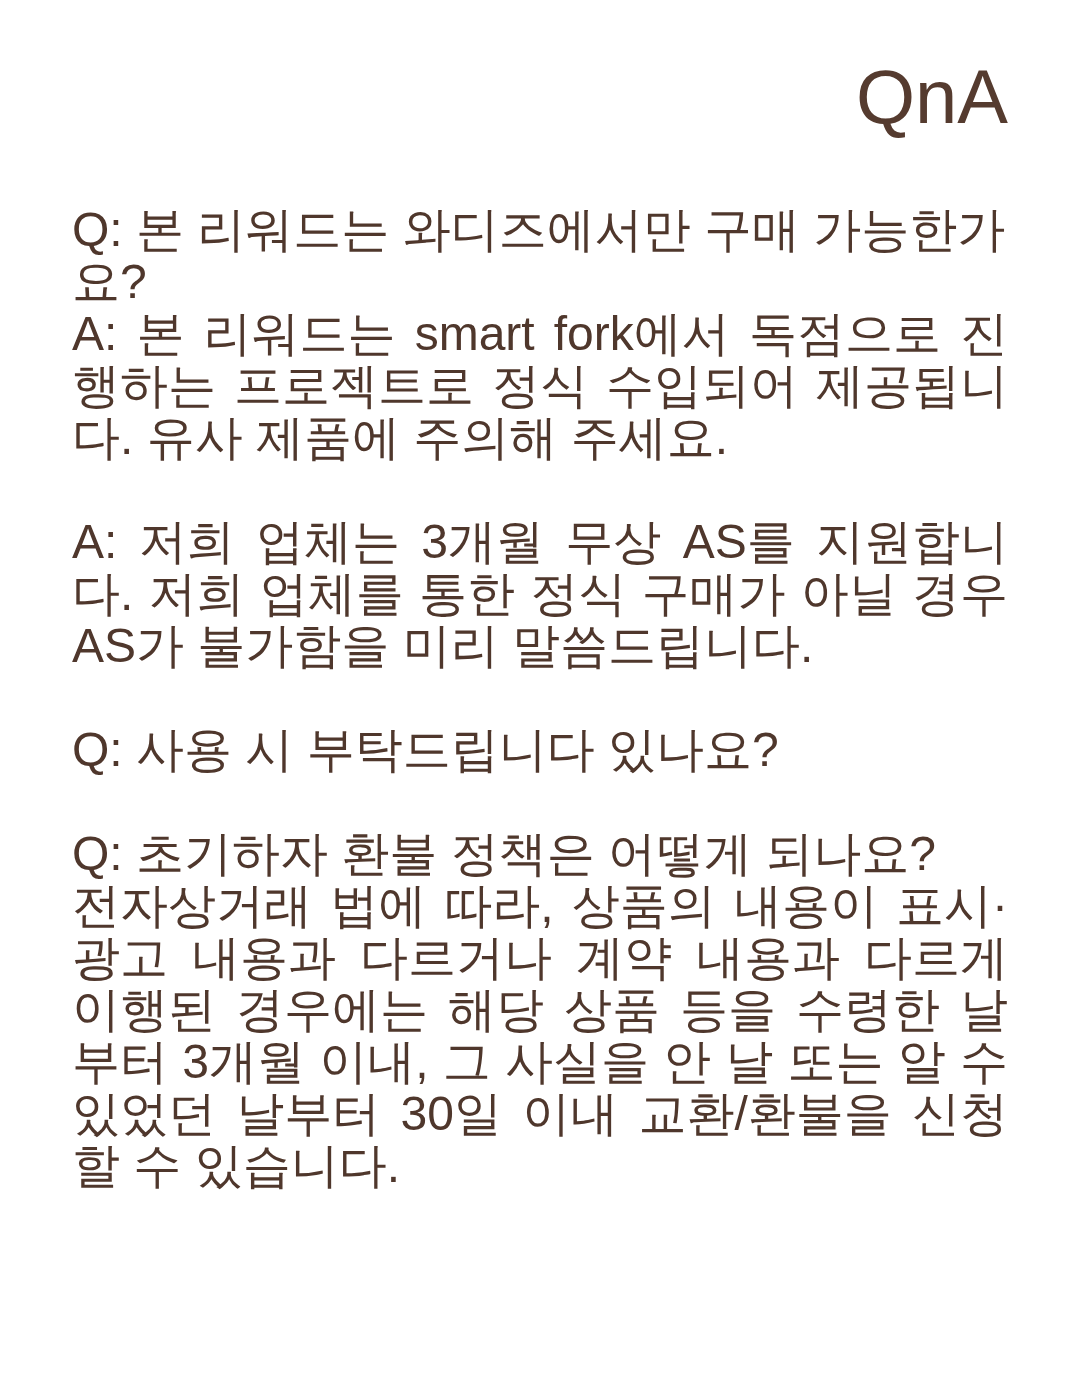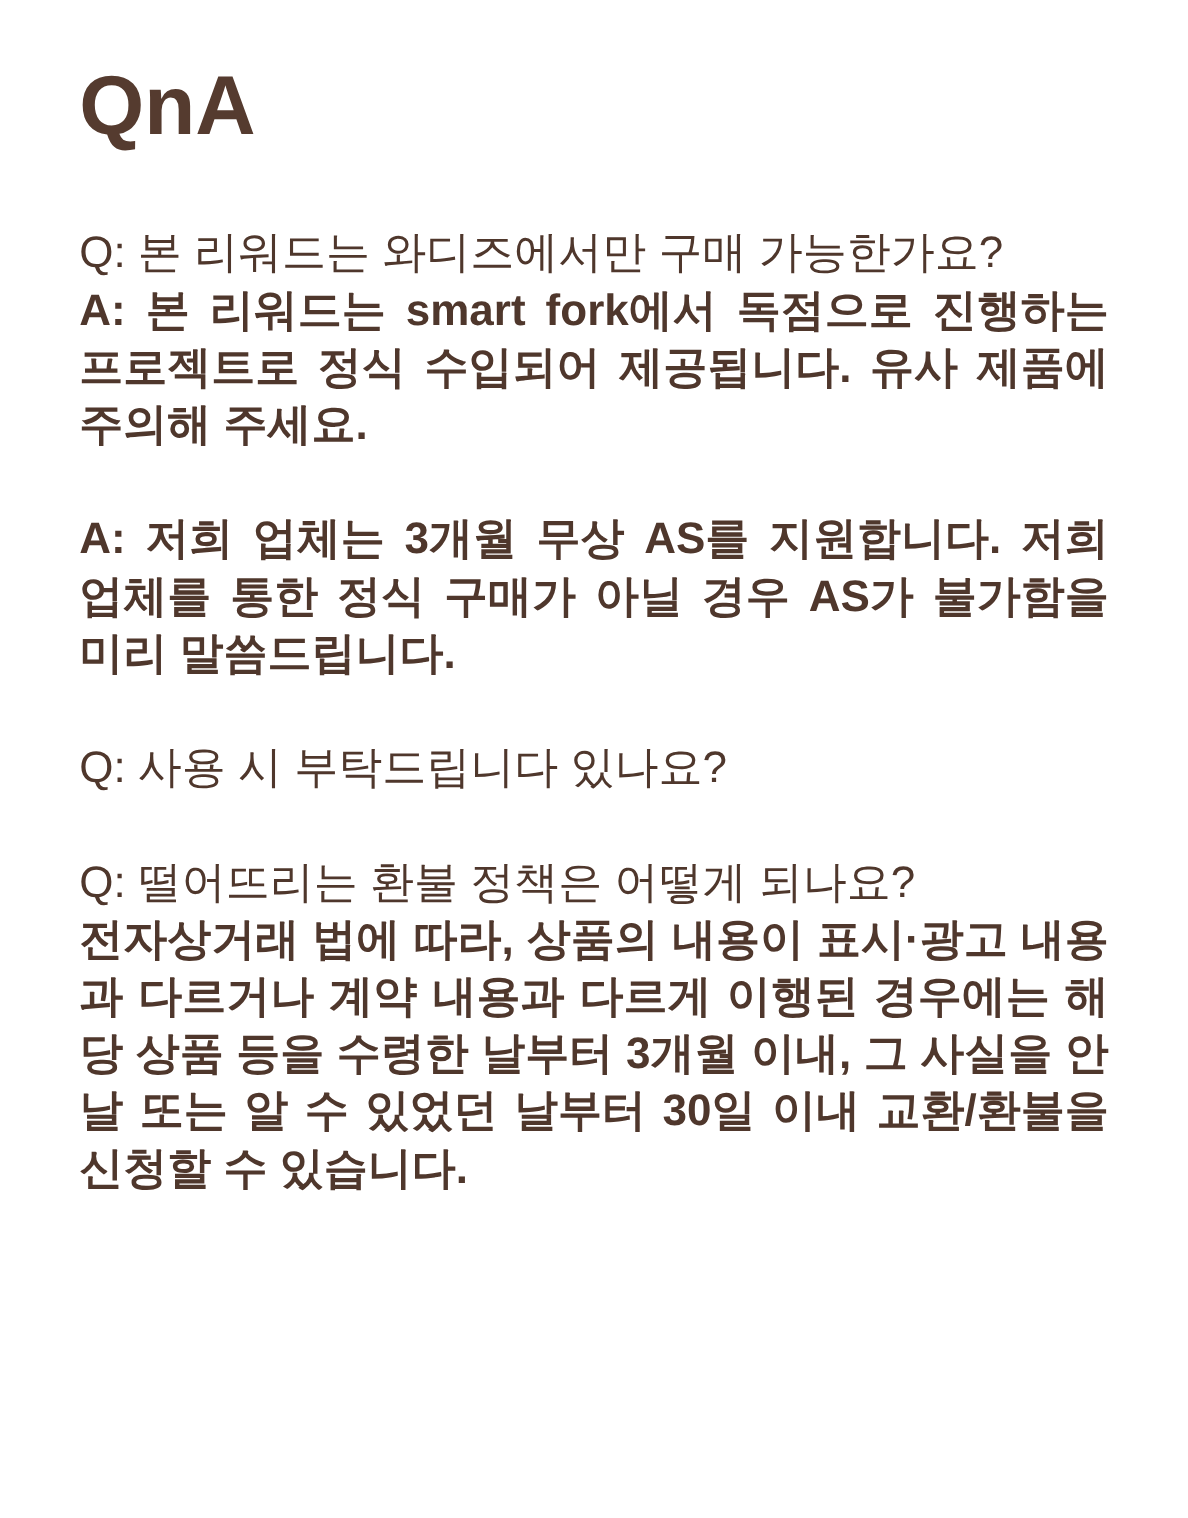--- a/index.html
+++ b/index.html
@@ -15,45 +15,44 @@
   }
   .page {
     box-sizing: border-box;
     width: 1080px;
     height: 1380px;
     padding: 50px 72px 0 72px;
     background: #ffffff;
   }
   .page-title {
     margin: 0 0 60px 0;
-    text-align: left;
+    text-align: right;
     font-size: 76px;
-    font-weight: 700;
+    font-weight: 400;
     line-height: 94px;
     letter-spacing: 0px;
     color: #553b2f;
   }
   .qa-block {
     margin: 0 0 52px 0;
   }
   .qa-block:last-child {
     margin-bottom: 0;
   }
   .question,
   .answer {
     margin: 0;
-    font-size: 40px;
+    font-size: 48px;
     line-height: 52px;
     color: #4f372c;
     word-break: normal;
     overflow-wrap: break-word;
   }
   .answer {
     text-align: justify;
-    font-weight: bold;
   }
 </style>
 </head>
 <body>
 
 <div class="page">
 
   <h1 class="page-title">QnA</h1>
 
   <section class="qa-block">
@@ -63,17 +62,17 @@
 
   <section class="qa-block">
     <p class="answer">A: 저희 업체는 3개월 무상 AS를 지원합니다. 저희 업체를 통한 정식 구매가 아닐 경우 AS가 불가함을 미리 말씀드립니다.</p>
   </section>
 
   <section class="qa-block">
     <p class="question">Q: 사용 시 부탁드립니다 있나요?</p>
   </section>
 
   <section class="qa-block">
-    <p class="question">Q: 떨어뜨리는 환불 정책은 어떻게 되나요?</p>
+    <p class="question">Q: 초기하자 환불 정책은 어떻게 되나요?</p>
     <p class="answer">전자상거래 법에 따라, 상품의 내용이 표시·광고 내용과 다르거나 계약 내용과 다르게 이행된 경우에는 해당 상품 등을 수령한 날부터 3개월 이내, 그 사실을 안 날 또는 알 수 있었던 날부터 30일 이내 교환/환불을 신청할 수 있습니다.</p>
   </section>
 
 </div>
 
 </body></html>

